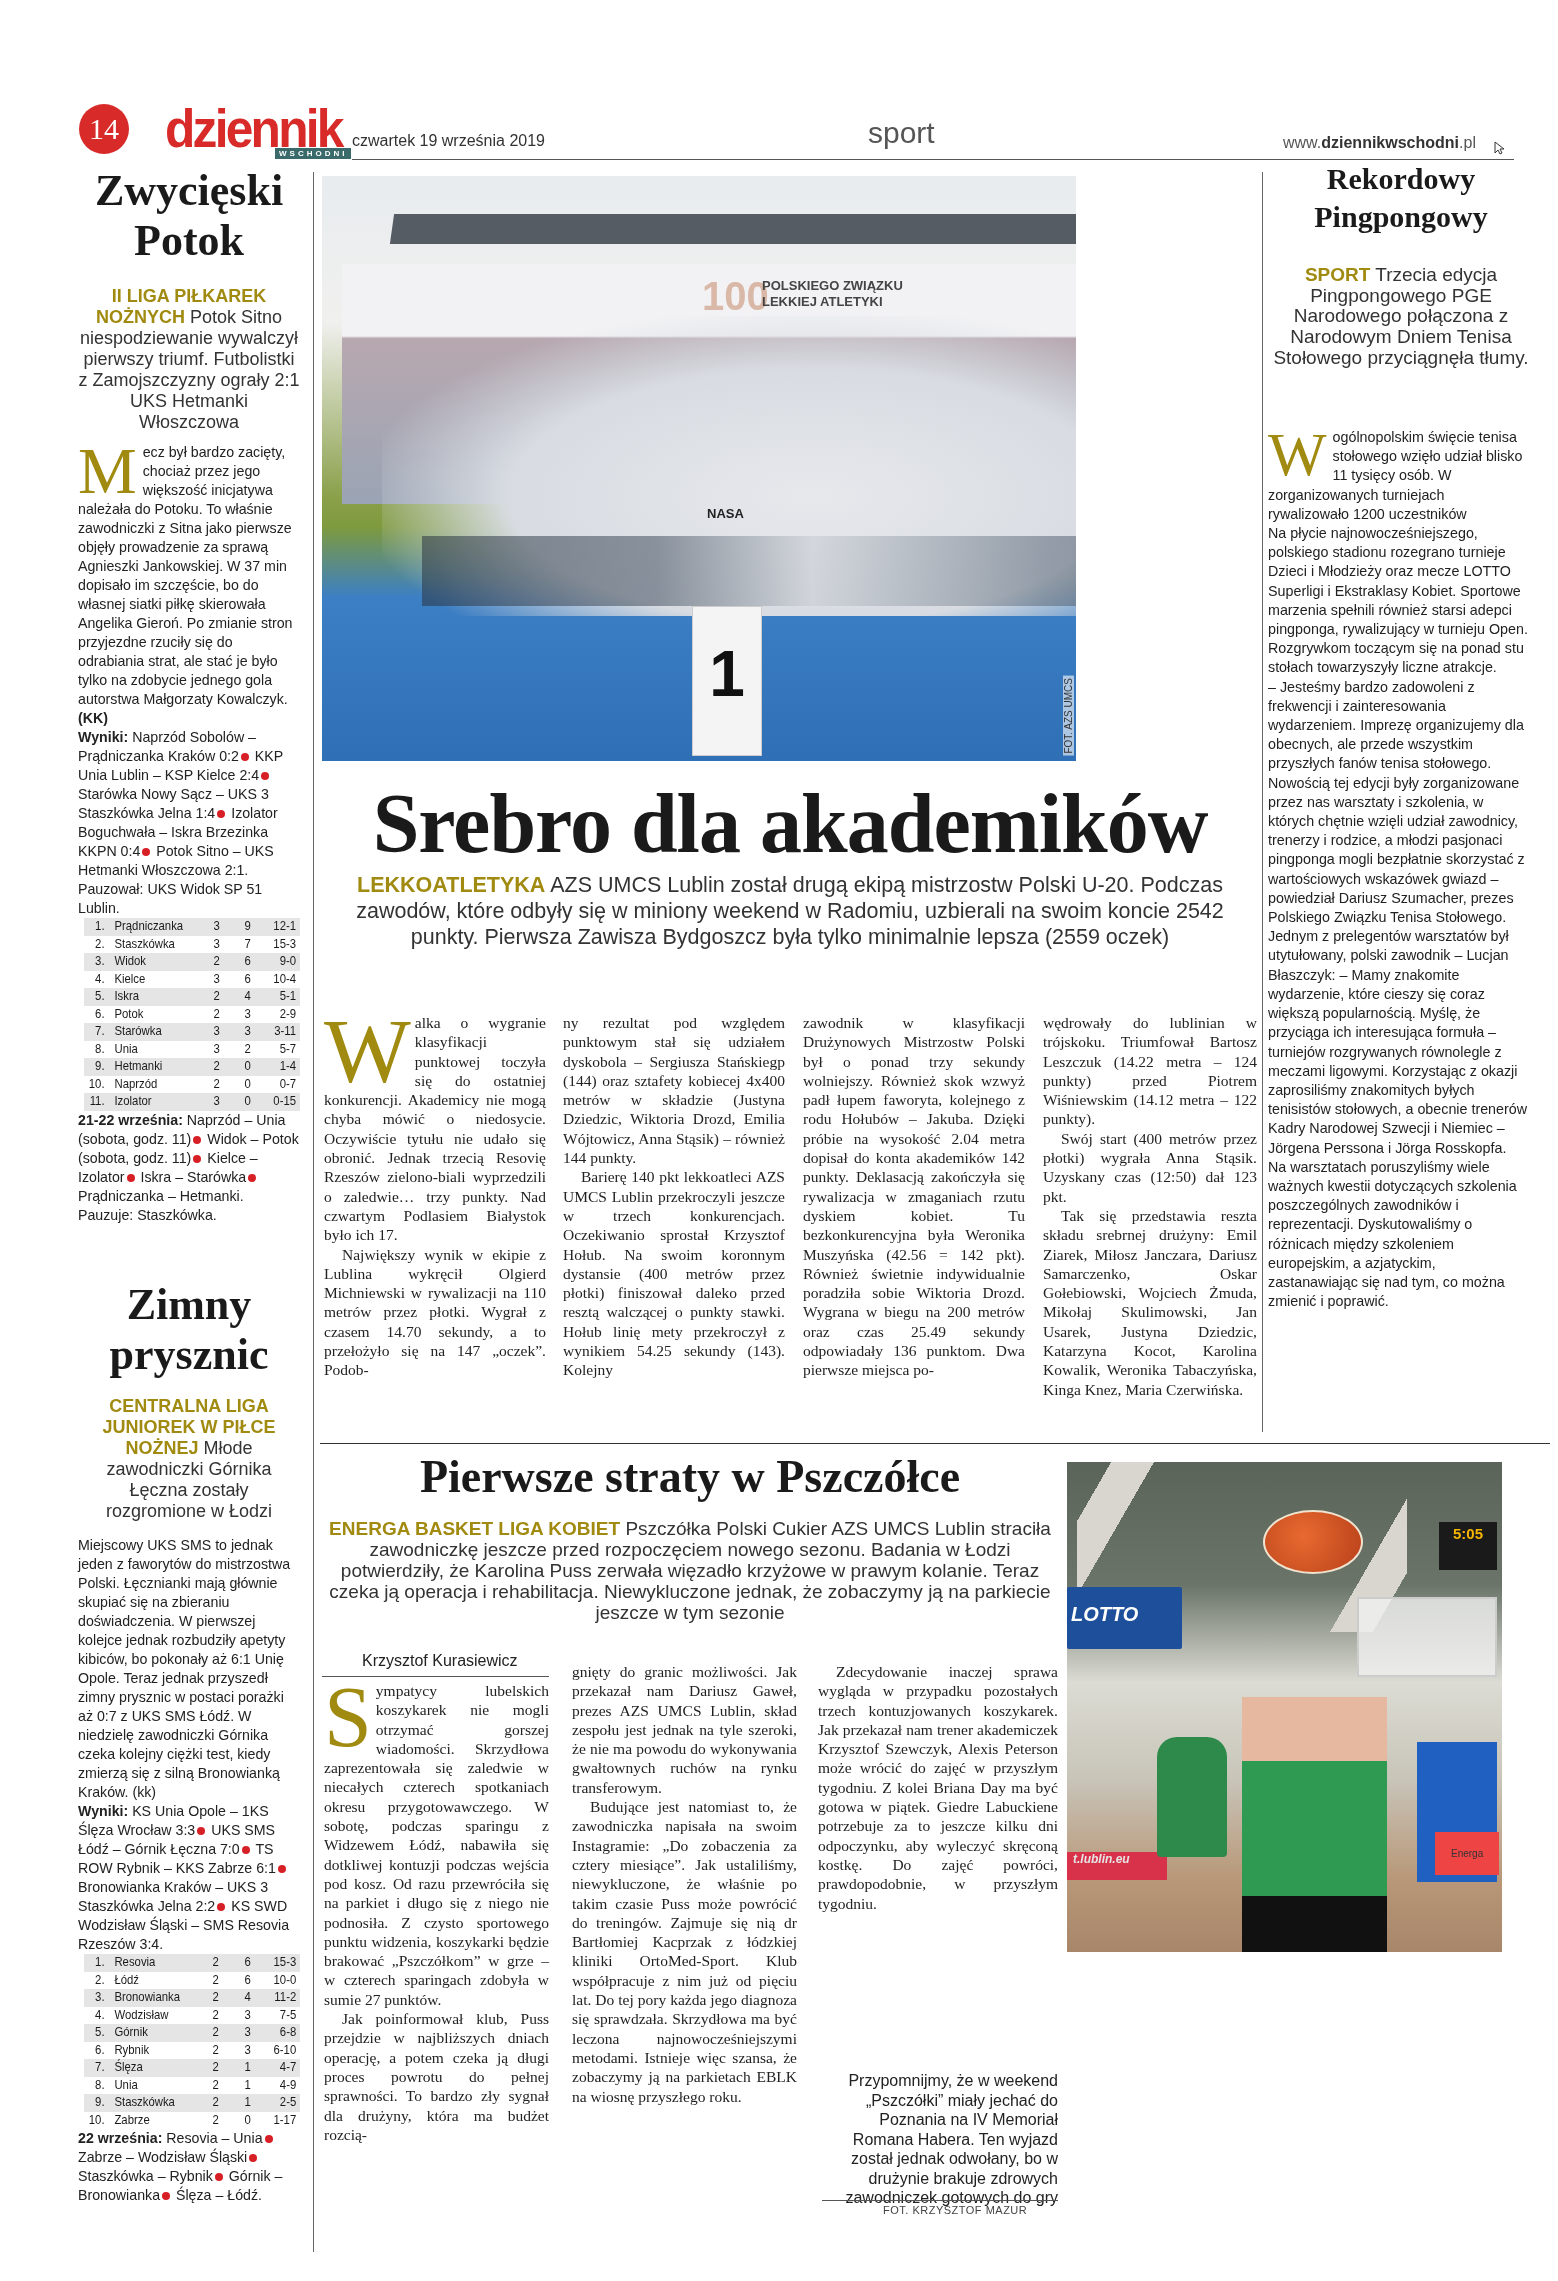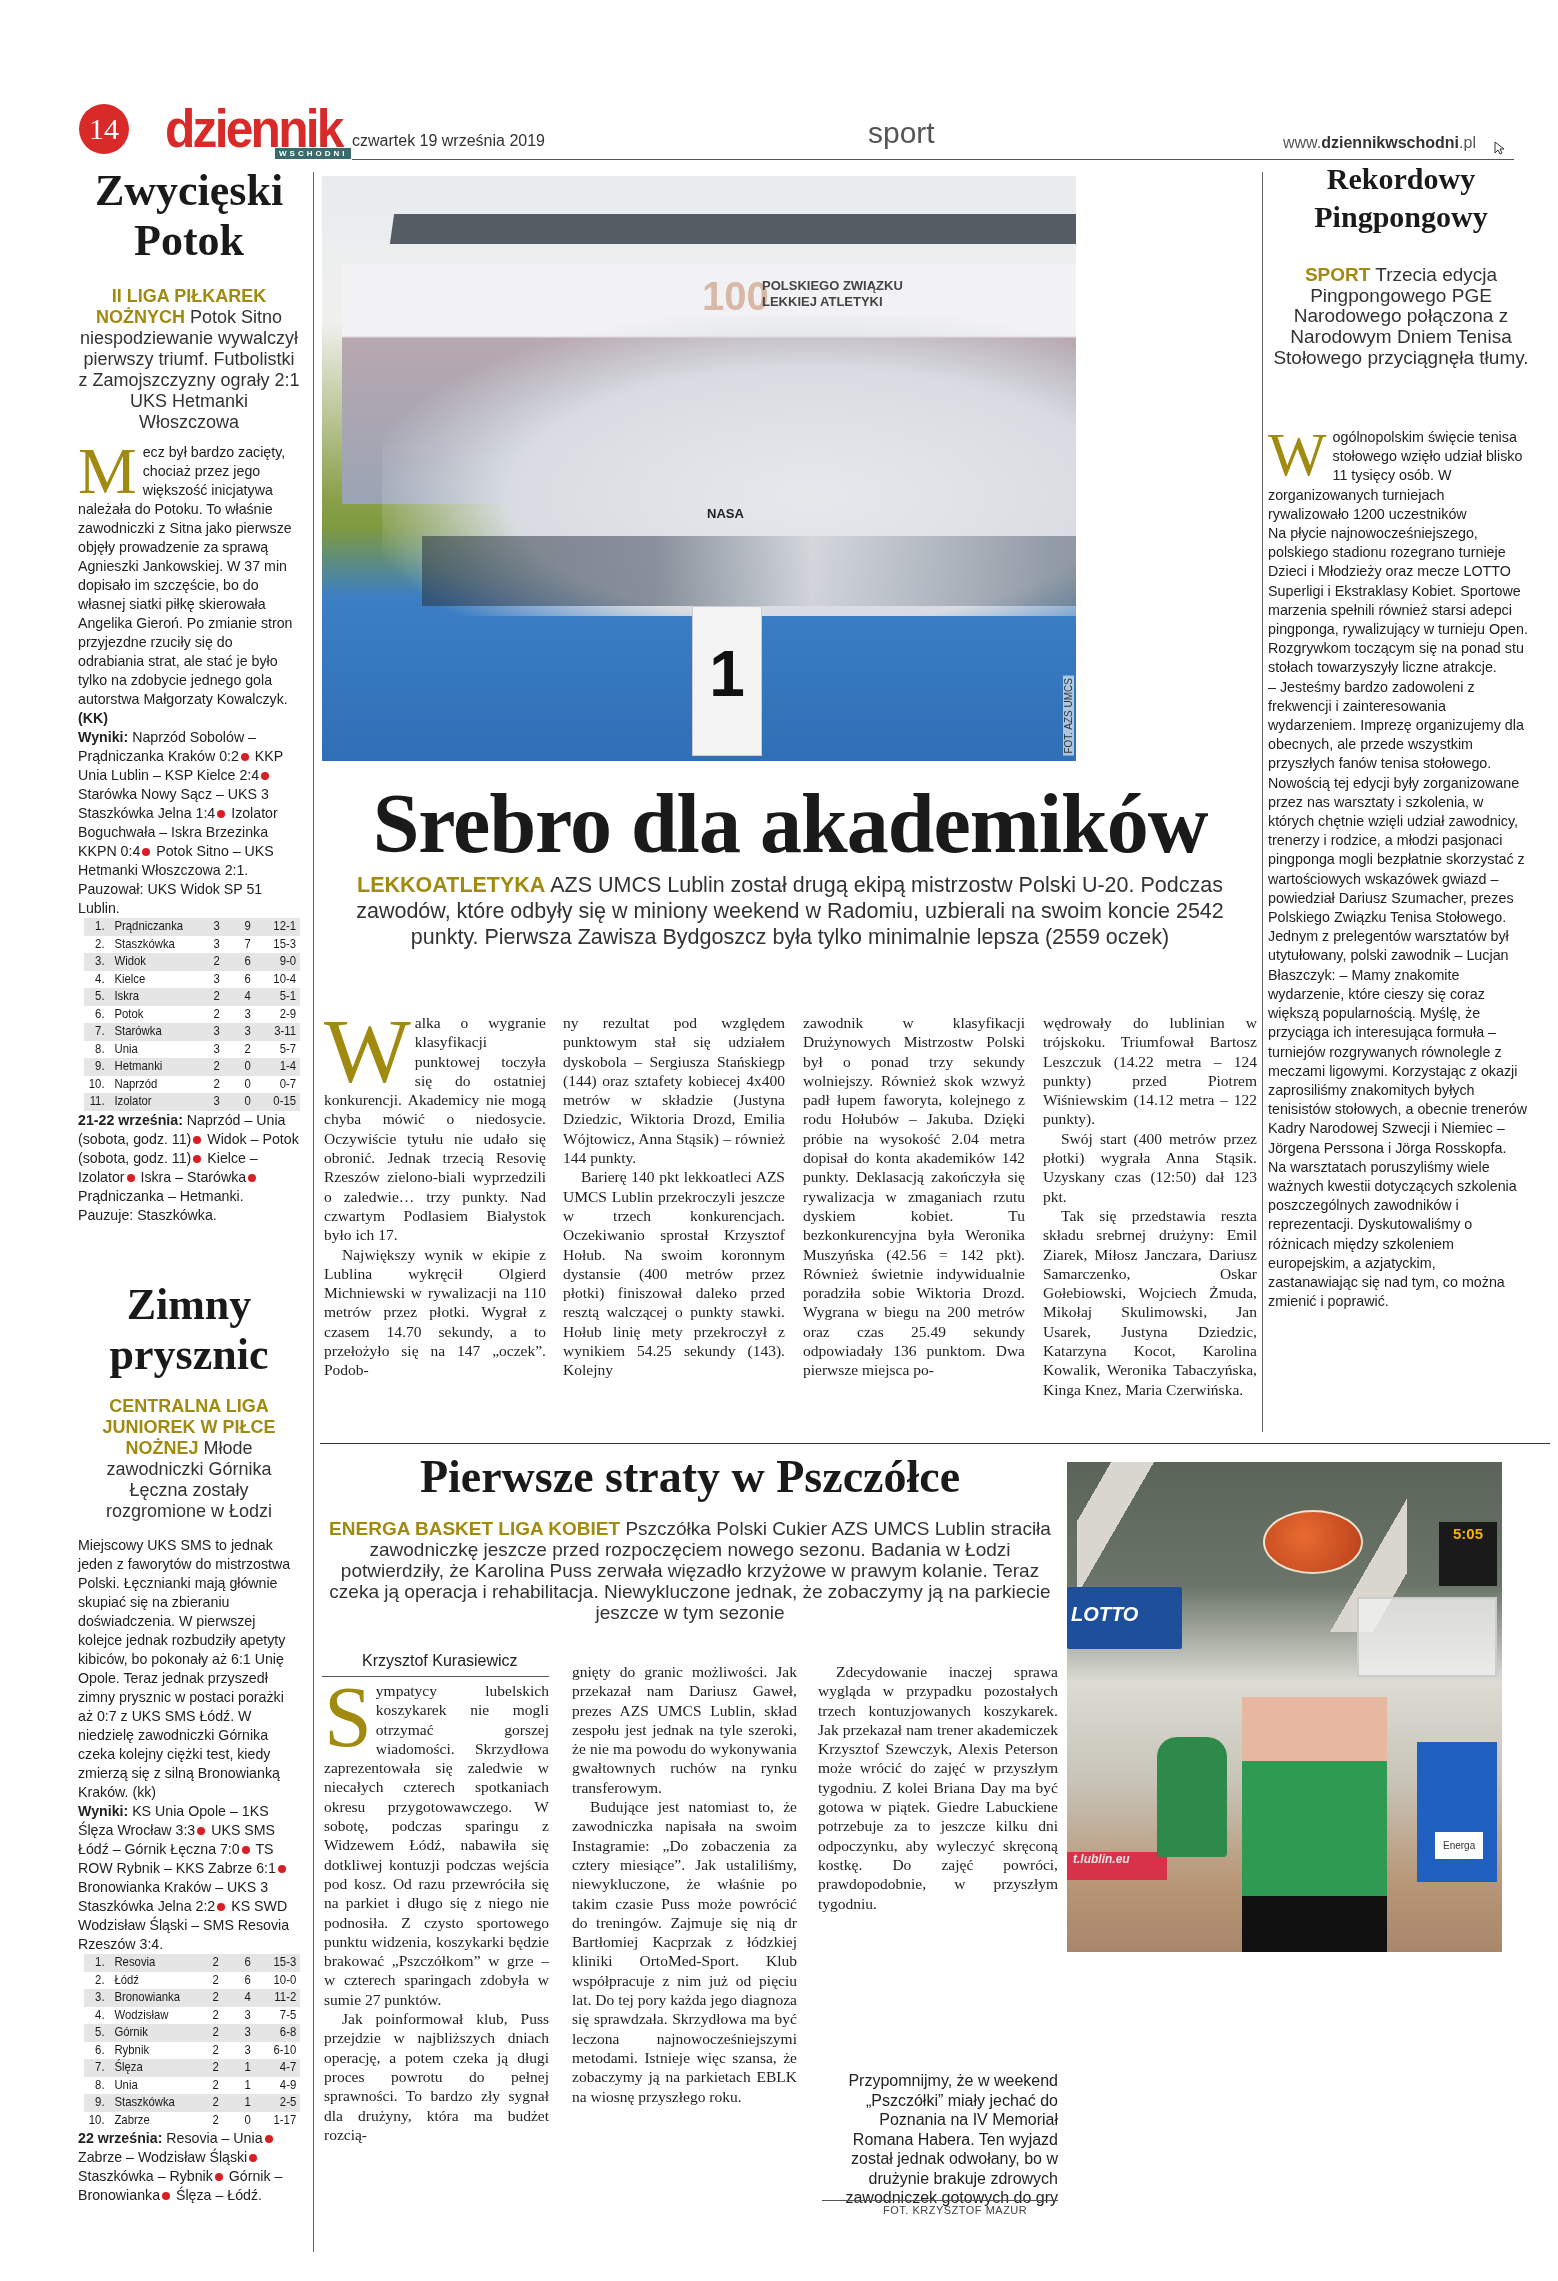--- a/index.html
+++ b/index.html
@@ -380,26 +380,26 @@
 </div>
 <div class="abs" id="side-note">Przypomnijmy, że w weekend „Pszczółki” miały jechać do Poznania na IV Memoriał Romana Habera. Ten wyjazd został jednak odwołany, bo w drużynie brakuje zdrowych zawodniczek gotowych do gry</div>
 <div class="abs" id="photo2-rule"></div>
 <div class="abs" id="photo-credit">FOT. KRZYSZTOF MAZUR</div>
 
 <div class="abs photo" style="left:1067px;top:1462px;width:435px;height:490px;background:linear-gradient(180deg,#5a6458 0%,#6a7468 25%,#dcdcd4 45%,#c8c4b8 65%,#b89878 85%,#a8866a 100%)">
   <div class="abs" style="left:10px;top:0;width:330px;height:170px;background:linear-gradient(120deg,transparent 0 8%,#d8d6ce 8% 18%,transparent 18% 82%,#d8d6ce 82% 92%,transparent 92%)"></div>
   <div class="abs" style="left:0;top:125px;width:115px;height:62px;background:#1e4f9a;border-radius:2px">
     <div style="color:#fff;font-weight:bold;font-style:italic;font-size:20px;margin:16px 0 0 4px">LOTTO</div>
   </div>
-  <div class="abs" style="left:372px;top:60px;width:58px;height:64px;background:#1a1a1a">
+  <div class="abs" style="left:372px;top:60px;width:58px;height:48px;background:#1a1a1a">
     <div style="color:#f5b400;font-weight:bold;font-size:15px;text-align:center;margin-top:3px">5:05</div>
   </div>
   <div class="abs" style="left:196px;top:48px;width:100px;height:64px;border-radius:50%;background:radial-gradient(circle at 40% 40%,#e86a30,#b8401a);border:2px solid #f0e4d0"></div>
   <div class="abs" style="left:290px;top:135px;width:140px;height:80px;background:rgba(240,240,240,.8);border:2px solid #ccc"></div>
   <div class="abs" style="left:350px;top:280px;width:80px;height:140px;background:#2060c0">
-    <div style="position:absolute;left:18px;top:90px;font-size:10px;color:#333;background:#ffffff;padding:8px">Energa</div>
+    <div style="position:absolute;left:18px;top:90px;font-size:10px;color:#333;background:#ef4444;padding:16px">Energa</div>
   </div>
   <div class="abs" style="left:0;top:390px;width:100px;height:28px;background:#d8314a">
     <div style="color:#e5e5e5;font-weight:bold;font-style:italic;font-size:12px;margin:0 0 0 6px">t.lublin.eu</div>
   </div>
   <div class="abs" style="left:90px;top:275px;width:70px;height:120px;background:#2e8a4a;border-radius:20px 20px 4px 4px"></div>
   <div class="abs" style="left:175px;top:235px;width:145px;height:255px;background:linear-gradient(180deg,#e6b8a0 0 25%,#2e9a52 25% 78%,#111 78%)"></div>
 </div>
 
 </body></html>

